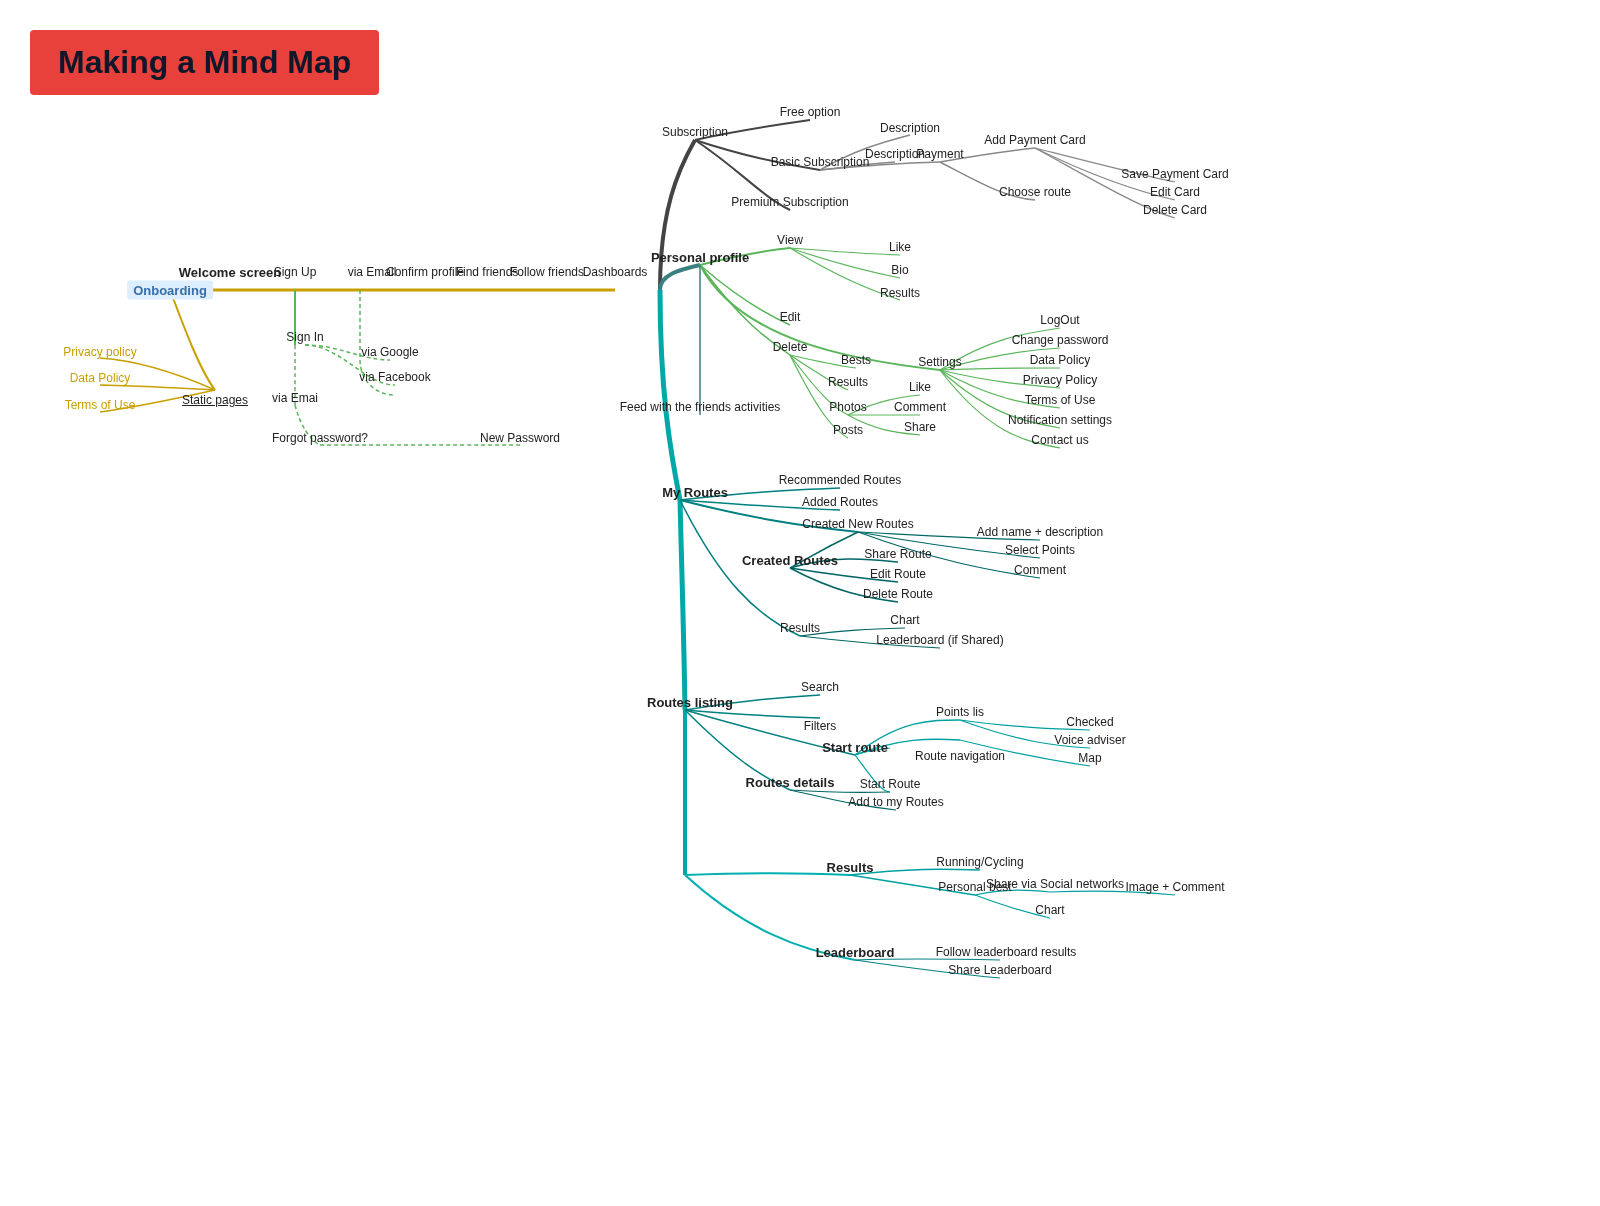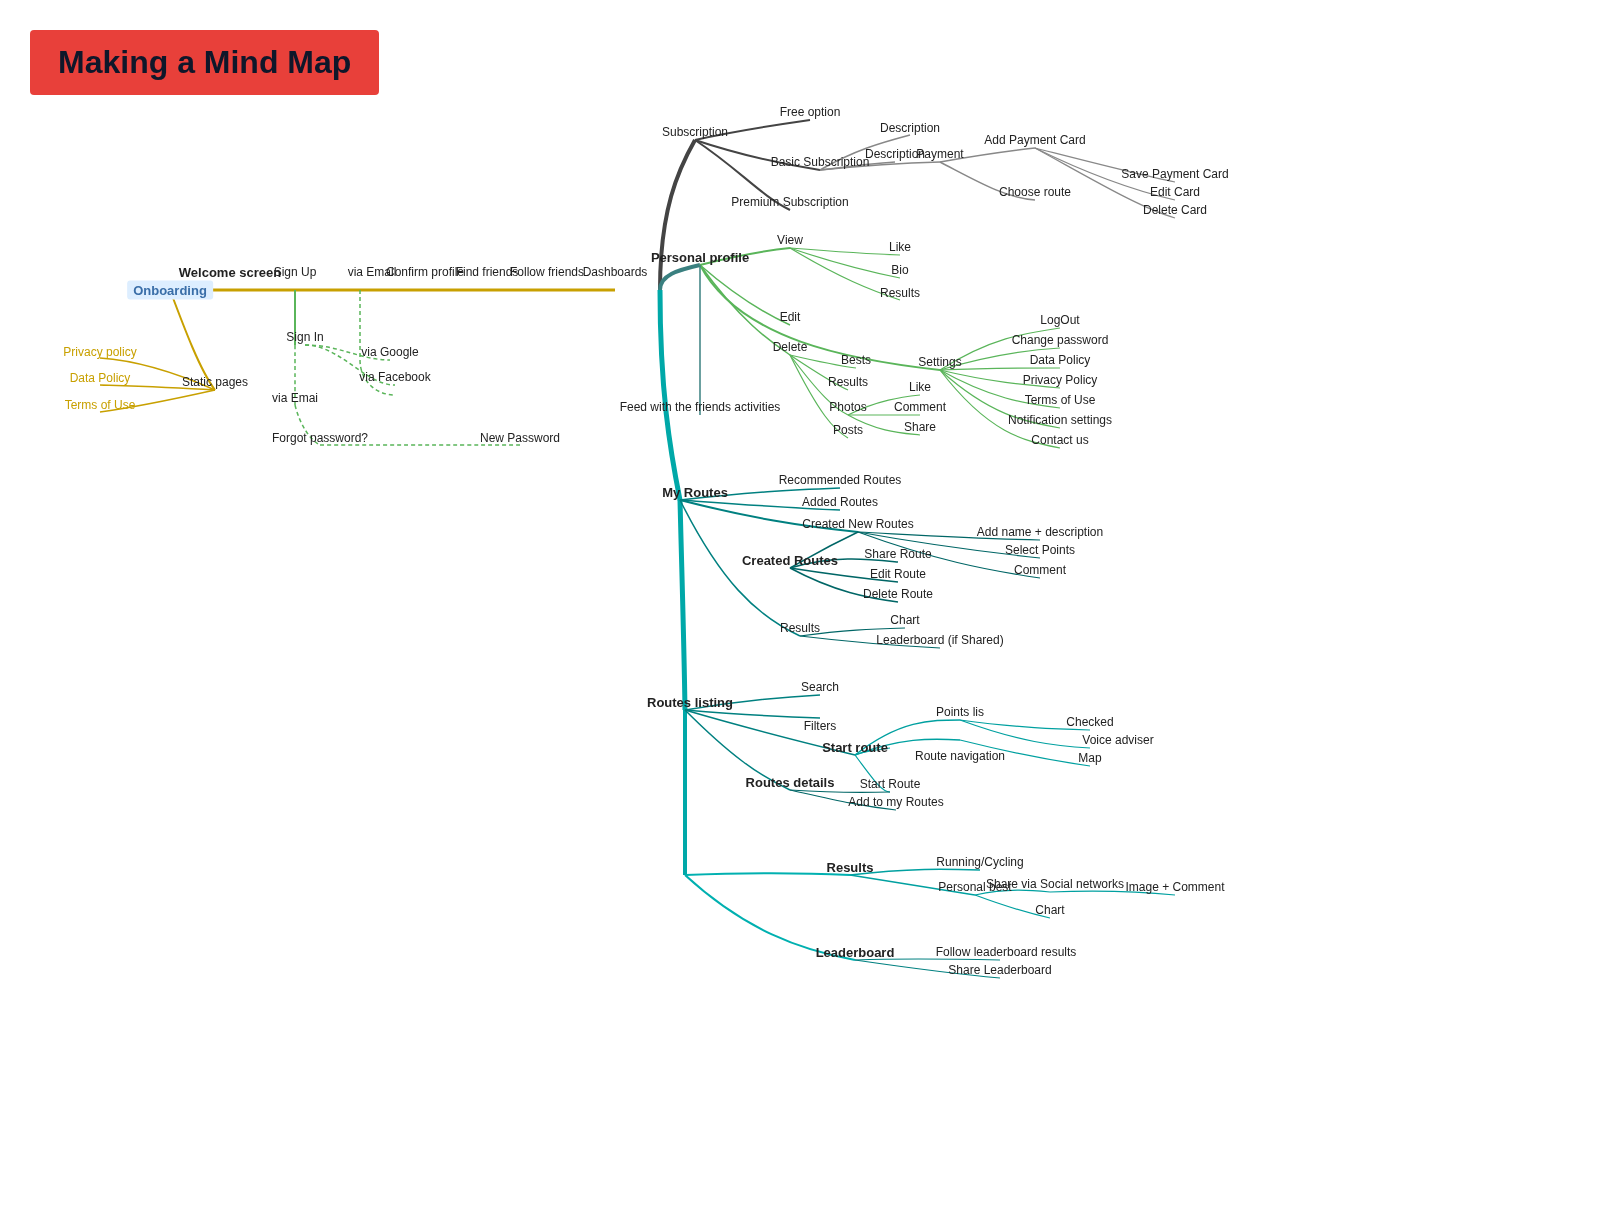--- a/index.html
+++ b/index.html
@@ -187,21 +187,21 @@
   <div class="node-label" style="left:547px;top:272px;">Follow friends</div>
   <div class="node-label" style="left:615px;top:272px;">Dashboards</div>
 
   <div class="node-label" style="left:305px;top:337px;">Sign In</div>
   <div class="node-label" style="left:390px;top:352px;">via Google</div>
   <div class="node-label" style="left:395px;top:377px;">via Facebook</div>
   <div class="node-label" style="left:295px;top:398px;">via Emai</div>
   <div class="node-label" style="left:320px;top:438px;">Forgot password?</div>
   <div class="node-label" style="left:520px;top:438px;">New Password</div>
 
-  <div class="node-label" style="left:215px;top:382px;">Static pages</div>
+  <div class="node-label" style="left:215px;top:400px;text-decoration:underline;">Static pages</div>
   <div class="node-label" style="left:100px;top:352px;color:#c8a000;">Privacy policy</div>
   <div class="node-label" style="left:100px;top:378px;color:#c8a000;">Data Policy</div>
   <div class="node-label" style="left:100px;top:405px;color:#c8a000;">Terms of Use</div>
 
   <div class="node-label" style="left:695px;top:132px;">Subscription</div>
   <div class="node-label" style="left:810px;top:112px;">Free option</div>
   <div class="node-label" style="left:820px;top:162px;">Basic Subscription</div>
   <div class="node-label" style="left:790px;top:202px;">Premium Subscription</div>
   <div class="node-label" style="left:910px;top:128px;">Description</div>
   <div class="node-label" style="left:895px;top:154px;">Description</div>
@@ -252,21 +252,21 @@
   <div class="node-label" style="left:905px;top:620px;">Chart</div>
   <div class="node-label" style="left:940px;top:640px;">Leaderboard (if Shared)</div>
 
   <div class="node-label bold" style="left:690px;top:702px;">Routes listing</div>
   <div class="node-label" style="left:820px;top:687px;">Search</div>
   <div class="node-label" style="left:820px;top:710px;margin-top:16px;">Filters</div>
   <div class="node-label bold" style="left:855px;top:747px;">Start route</div>
   <div class="node-label" style="left:960px;top:712px;">Points lis</div>
   <div class="node-label" style="left:960px;top:732px;margin-top:24px;">Route navigation</div>
   <div class="node-label" style="left:1090px;top:722px;">Checked</div>
-  <div class="node-label" style="left:1090px;top:740px;margin-left:28px;">Voice adviser</div>
+  <div class="node-label" style="left:1090px;top:740px;">Voice adviser</div>
   <div class="node-label" style="left:1090px;top:758px;">Map</div>
   <div class="node-label bold" style="left:790px;top:782px;">Routes details</div>
   <div class="node-label" style="left:890px;top:784px;">Start Route</div>
   <div class="node-label" style="left:896px;top:802px;">Add to my Routes</div>
 
   <div class="node-label bold" style="left:850px;top:867px;">Results</div>
   <div class="node-label" style="left:980px;top:862px;">Running/Cycling</div>
   <div class="node-label" style="left:975px;top:887px;">Personal best</div>
   <div class="node-label" style="left:1055px;top:884px;">Share via Social networks</div>
   <div class="node-label" style="left:1175px;top:887px;">Image + Comment</div>

